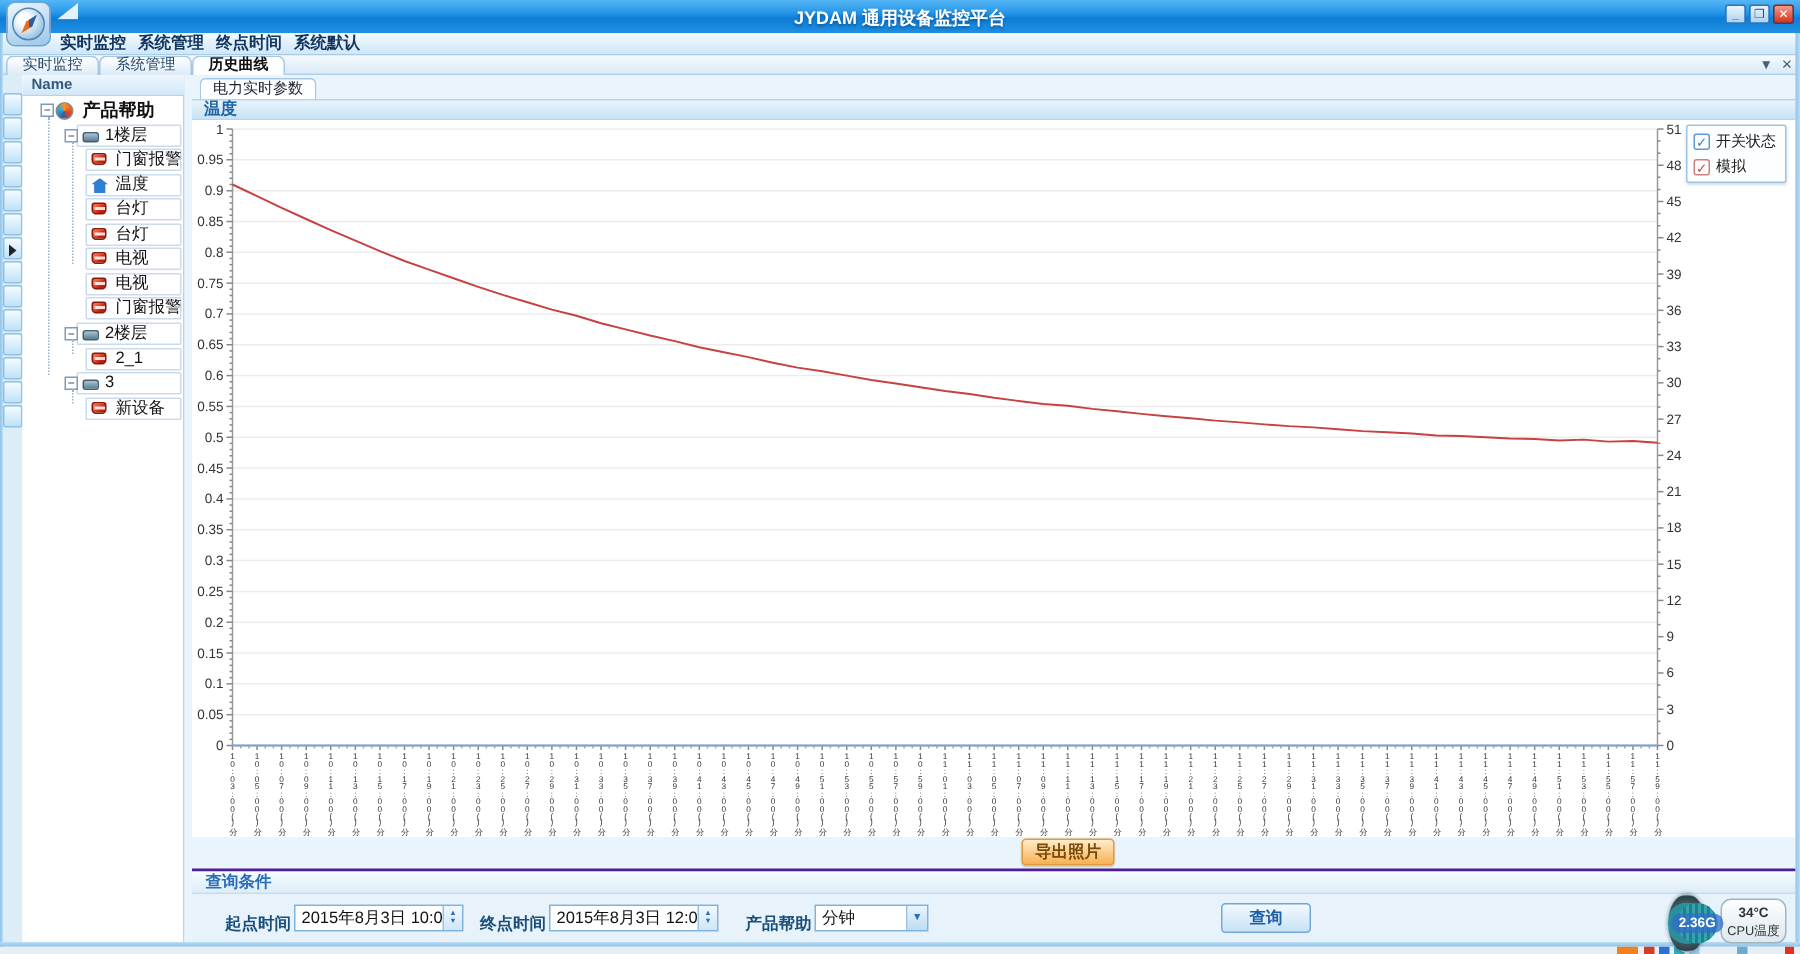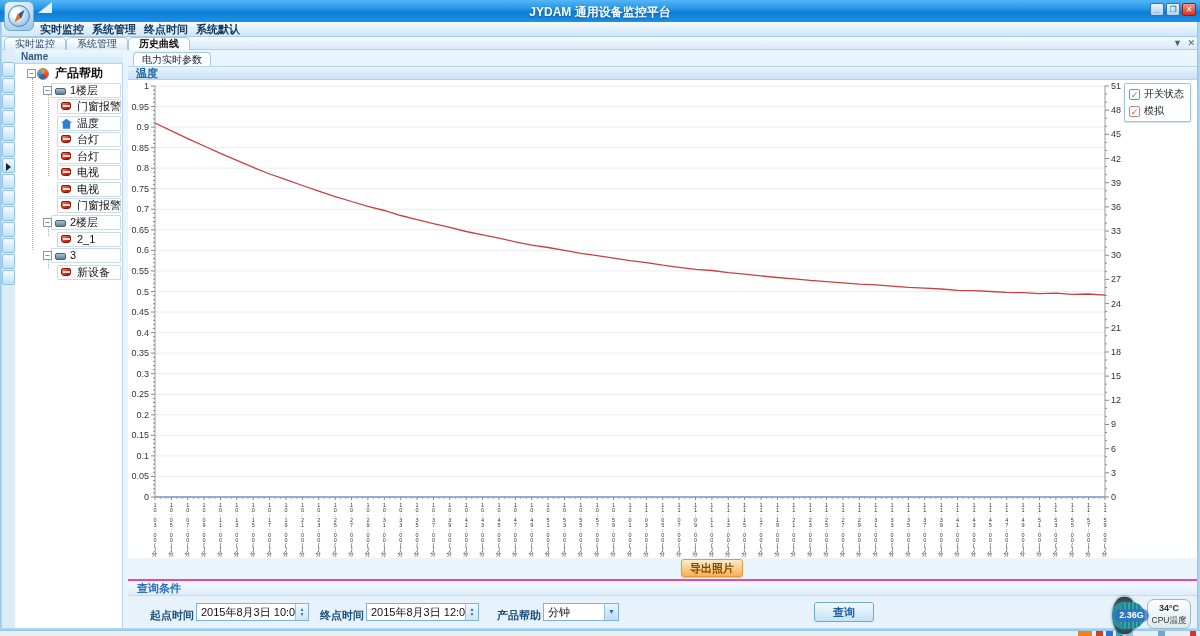--- a/index.html
+++ b/index.html
@@ -96,21 +96,21 @@
     text-align:center;font-weight:bold;}
   .legend-label{font-size:10px;color:#222;}
 
   .export-btn{position:absolute;left:681px;top:559px;width:62px;height:18px;border-radius:3px;
     border:1px solid #e09a3e;background:linear-gradient(#fdeccb,#f6b254);
     font-size:11px;font-weight:bold;color:#7c4a06;text-align:center;line-height:16px;
     box-shadow:0 1px 1px rgba(150,90,10,.3);}
 
   
   .query-panel{position:absolute;left:128px;top:579px;width:1069px;height:51px;
-    background:#e7f2fb;border-top:2px solid #ec4899;}
+    background:#e7f2fb;border-top:2px solid #4c1d95;}
   .query-head{position:absolute;left:0;top:0;width:100%;height:15px;
     background:linear-gradient(#f6fbff,#ddedf9);border-bottom:1px solid #c5dced;
     font-size:11px;font-weight:bold;color:#2a6fb8;line-height:14px;padding-left:9px;}
   .q-label{position:absolute;top:27px;font-size:11px;font-weight:bold;color:#1b4f7a;}
   .q-field{position:absolute;top:22px;height:18px;background:#fff;border:1px solid #7fb2dc;
     display:flex;align-items:stretch;}
   .q-text{flex:1;font-size:11px;color:#111;line-height:16px;padding:0 4px;white-space:nowrap;overflow:hidden;}
   .q-spin{width:13px;border-left:1px solid #9cc2e2;background:linear-gradient(#f0f8fe,#cfe6f7);
     display:flex;flex-direction:column;align-items:center;justify-content:center;font-size:5px;color:#2a6fb8;line-height:5px;}
   .q-drop{width:14px;border-left:1px solid #9cc2e2;background:linear-gradient(#eaf5fd,#bcdcf3);

